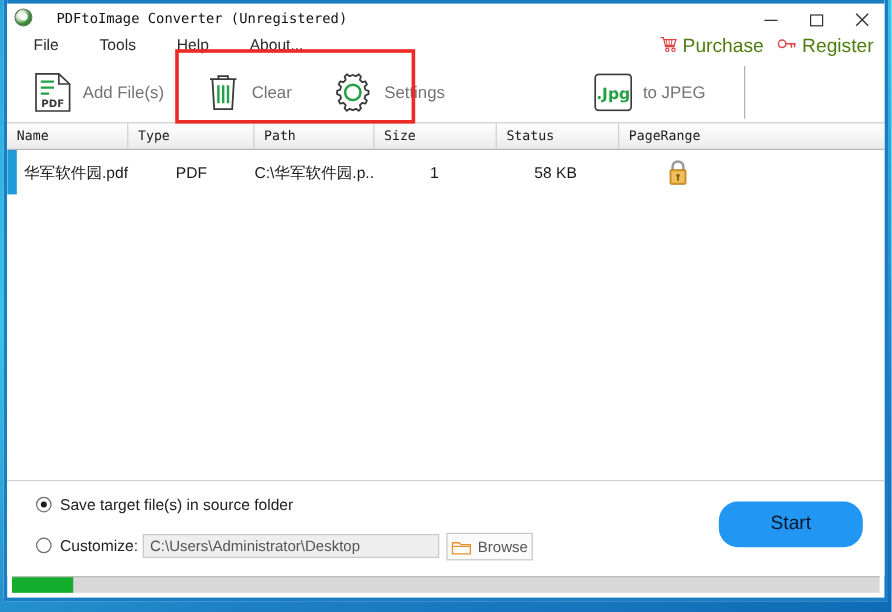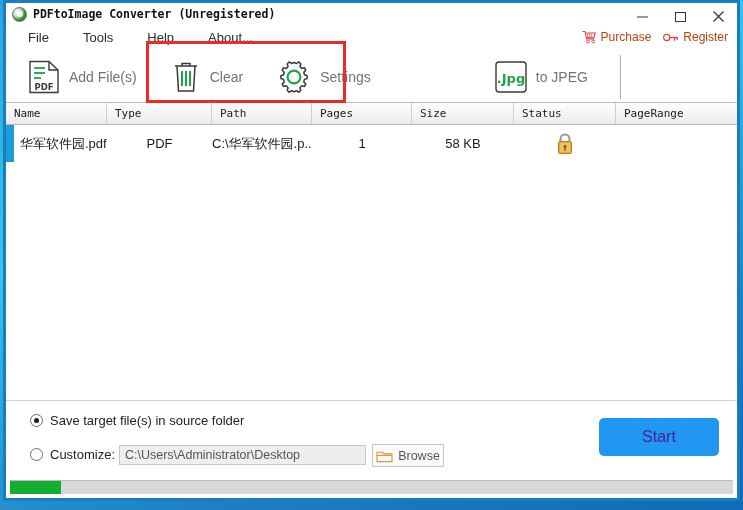--- a/index.html
+++ b/index.html
@@ -36,23 +36,22 @@
     background: #ffffff;
     position: relative;
     flex: 0 0 auto;
     border-top: 3px solid #1a7dc4;
   }
   .title-left {
     position: absolute;
     left: 6px;
     top: 4px;
     display: flex;
-    align-items: flex-start;
-    gap: 6px;
-    font-weight: bold;
+    align-items: flex-end;
+    gap: 20px;
   }
   .app-icon {
     width: 15px; height: 15px;
     border-radius: 50%;
     background: radial-gradient(circle at 35% 35%, #ffffff 0%, #d8e8d0 30%, #3a8f3a 60%, #1e6b1e 100%);
     border: 1px solid #5a7a5a;
     position: relative;
   }
   .app-icon::after {
     content: "";
@@ -109,24 +108,24 @@
 
   .reg-links {
     position: absolute;
     right: 9px; top: 2px;
     display: flex;
     align-items: center;
     gap: 12px;
   }
   .reg-link {
     display: flex;
-    align-items: flex-end;
+    align-items: flex-start;
     gap: 4px;
-    font-size: 12px;
-    color: #c2410c;
+    font-size: 16px;
+    color: #4d7c0f;
     cursor: pointer;
   }
 
   
   .toolbar {
     height: 52px;
     flex: 0 0 auto;
     background: #ffffff;
     border-bottom: 1px solid #b9b9b9;
     position: relative;
@@ -290,22 +289,22 @@
     font-size: 12.5px;
     color: #555;
     cursor: pointer;
   }
 
   .start-btn {
     position: absolute;
     right: 18px; top: 17px;
     width: 120px; height: 38px;
     background: #2196f3;
-    border-radius: 5px;
-    color: #4c1d95;
+    border-radius: 16px;
+    color: #0f172a;
     font-size: 16px;
     display: flex;
     align-items: center;
     justify-content: center;
     cursor: pointer;
     border: none;
     font-family: "Liberation Sans", sans-serif;
     text-align: right;
   }
 
@@ -432,21 +431,20 @@
 
     <div class="annot-box" style="border-color: rgb(238, 42, 37);"></div>
   </div>
 
   <div class="list-area">
 
     <div class="list-header">
       <div class="hcell" style="width:101px;">Name</div>
       <div class="hcell" style="width:105px;">Type</div>
       <div class="hcell" style="width:100px;">Path</div>
-      <div class="hcell" style="width:100px;">Pages</div>
       <div class="hcell" style="width:102px;">Size</div>
       <div class="hcell" style="width:102px;">Status</div>
       <div class="hcell" style="width:121px;">PageRange</div>
     </div>
 
     <div class="row">
       <div class="row-sel-bar"></div>
       <div class="cell c-name" style="width:101px;">华军软件园.pdf</div>
       <div class="cell c-center" style="width:105px;">PDF</div>
       <div class="cell" style="width:100px;">C:\华军软件园.p...</div>

